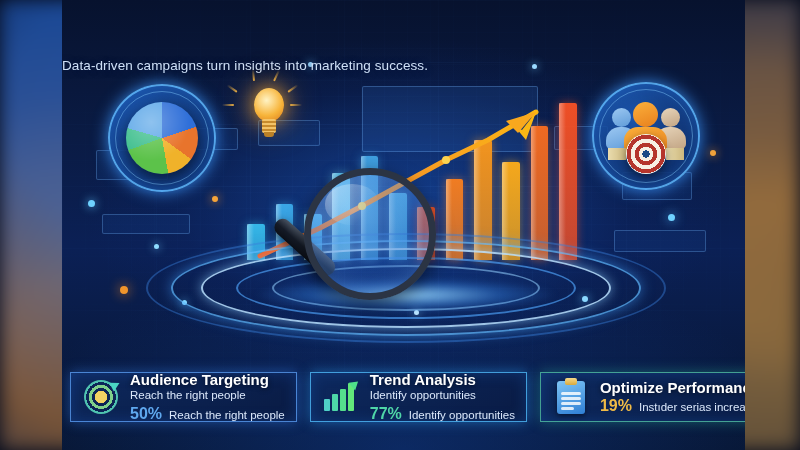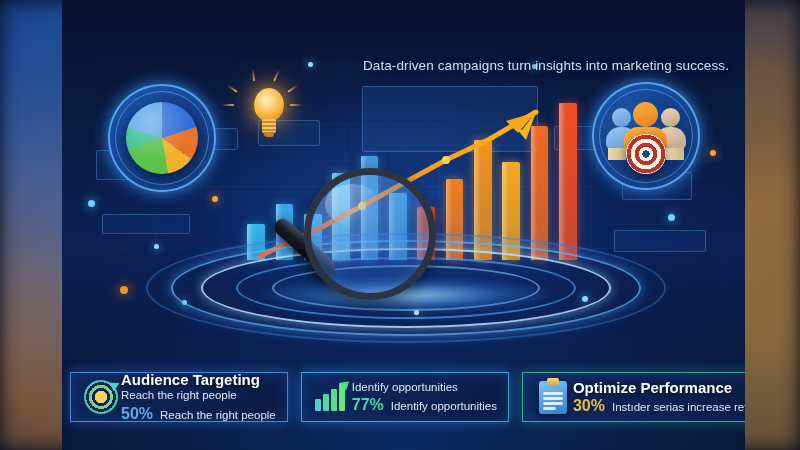--- a/index.html
+++ b/index.html
@@ -52,21 +52,21 @@
 
   
   .title{
     position:absolute; left:0; right:0; top:5px; text-align:center;
     font-size:36px; font-weight:bold; letter-spacing:-.4px;
     color:#f2f6ff; text-shadow:0 2px 14px rgba(10,40,110,.95), 0 0 26px rgba(70,140,255,.45);
     white-space:nowrap;
   }
   .title .accent{ color:#63a8f0; }
   .subtitle{
-    position:absolute; left:0; right:16px; top:58px; text-align:right;
+    position:absolute; left:0; right:4px; top:58px; text-align:left;
     font-size:13.5px; color:#cfe0f7; letter-spacing:.1px;
     text-shadow:0 1px 7px rgba(5,20,60,.95);
     white-space:nowrap;
   }
 
   
   .badge{ position:absolute; width:108px; height:108px; border-radius:50%; }
   .badge .ring{
     position:absolute; inset:0; border-radius:50%;
     border:2px solid rgba(95,185,255,.85);
@@ -151,21 +151,21 @@
     background:linear-gradient(180deg,#4a5463,#151b27 55%,#0c1018);
     transform:rotate(42deg); transform-origin:right center;
     box-shadow:0 3px 8px rgba(0,0,0,.5);
   }
 
   
   .cards{ position:absolute; left:8px; top:336px; width:667px; height:86px; display:flex; gap:13px; }
   .card{
     flex:1; position:relative; border-radius:0; padding:9px 11px;
     background:linear-gradient(150deg, rgba(14,42,96,.88), rgba(9,26,66,.92));
-    display:flex; align-items:center; gap:1px;margin-top:36px;
+    display:flex; align-items:center; gap:10px;margin-top:36px;
   }
   .c1{ border:1.5px solid rgba(95,165,255,.75); box-shadow:0 0 12px rgba(55,130,240,.45), inset 0 0 14px rgba(30,90,190,.35); }
   .c2{ border:1.5px solid rgba(80,190,255,.80); box-shadow:0 0 12px rgba(50,170,255,.45), inset 0 0 14px rgba(25,95,185,.35); }
   .c3{ border:1.5px solid rgba(90,210,175,.72); box-shadow:0 0 12px rgba(50,190,160,.38), inset 0 0 14px rgba(25,95,185,.35); }
 
   .cicon{ width:38px; height:38px; position:relative; flex:none; }
   .ctext{ flex:1; min-width:0; }
   .ctitle{ font-size:15px; font-weight:bold; color:#ffffff; line-height:1.15;
            text-shadow:0 1px 5px rgba(0,0,0,.6); white-space:nowrap; }
   .cdesc{ font-size:11.5px; color:#dbe8fb; line-height:1.35; white-space:nowrap; }
@@ -327,20 +327,21 @@
 
       <div class="card c2">
         <div class="cicon">
           <div class="minibar" style="left:2px;width:6px;height:12px;background:#4fd0c8;"></div>
           <div class="minibar" style="left:10px;width:6px;height:17px;background:#4ed8a8;"></div>
           <div class="minibar" style="left:18px;width:6px;height:22px;background:#55de8c;"></div>
           <div class="minibar" style="left:26px;width:6px;height:28px;background:#62e87a;"></div>
           <div class="miniarrow"></div>
         </div>
         <div class="ctext">
+          <div class="ctitle">Trend Analysis</div>
           <div class="cdesc">Identify opportunities</div>
           <div class="crow">
             <span class="cpct" style="color:#4fd6a8;">77%</span>
             <span class="cstat">Identify opportunities</span>
           </div>
         </div>
       </div>
 
       <div class="card c3">
         <div class="cicon">
@@ -348,21 +349,21 @@
             <div class="clipline" style="top:11px;width:20px;"></div>
             <div class="clipline" style="top:16px;width:20px;"></div>
             <div class="clipline" style="top:21px;width:20px;"></div>
             <div class="clipline" style="top:26px;width:13px;"></div>
           </div>
           <div class="cliptop"></div>
         </div>
         <div class="ctext">
           <div class="ctitle">Optimize Performance</div>
           <div class="crow">
-            <span class="cpct" style="color:#f0bb46;">30%</span>
+            <span class="cpct" style="color:#f0bb46;">19%</span>
             <span class="cstat">Instıder serias increase returns</span>
           </div>
         </div>
       </div>
 
     </div>
   </div>
 </div>
 
 </body></html>

